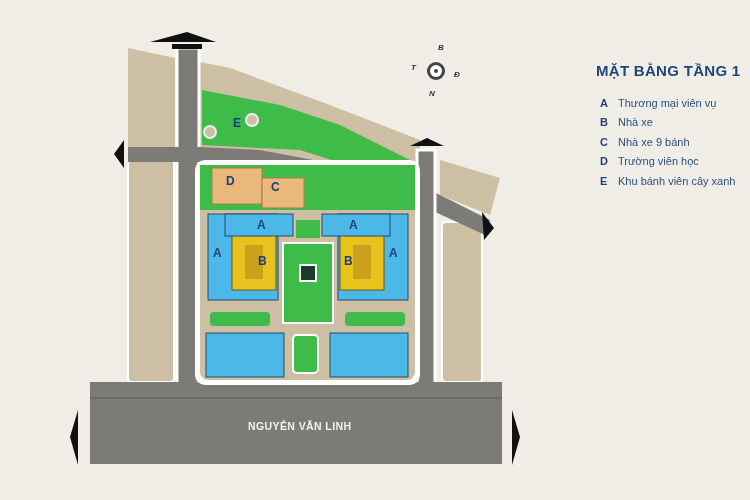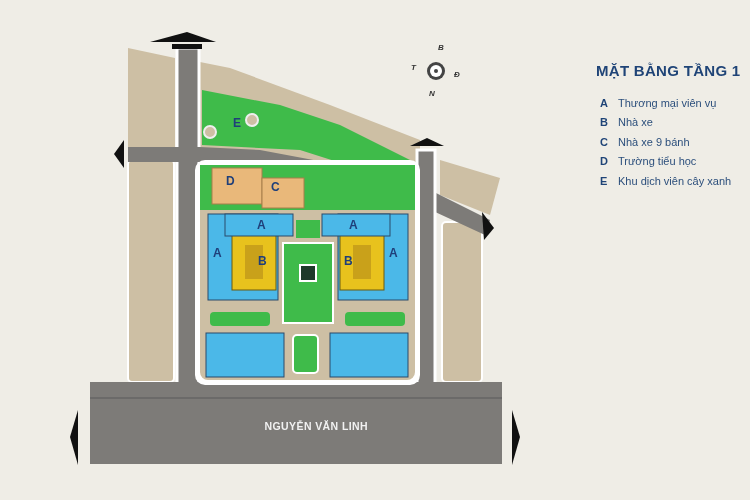--- a/index.html
+++ b/index.html
@@ -3,21 +3,21 @@
 <meta charset="utf-8">
 <style>
   html,body{margin:0;padding:0;}
   body{width:750px;height:500px;background:#efede6;position:relative;overflow:hidden;font-family:"DejaVu Sans",sans-serif;}
   .plan{position:absolute;left:0;top:0;width:750px;height:500px;}
   .legend{position:absolute;left:596px;top:62px;}
   .legend-title{font-family:"Liberation Sans",sans-serif;font-weight:bold;font-size:15px;color:#1f4477;letter-spacing:0.3px;}
   .legend-list{margin-top:14px;}
   .legend-row{display:flex;align-items:center;height:19.5px;font-size:11px;color:#2c4f7c;font-family:"Liberation Sans",sans-serif;}
   .legend-key{width:18px;font-weight:bold;color:#1f4477;padding-left:4px;}
-  .road-label{position:absolute;left:248px;top:420px;width:120px;text-align:right;font-family:"Liberation Sans",sans-serif;font-weight:bold;font-size:10.5px;color:#f1f1f1;letter-spacing:0.4px;}
+  .road-label{position:absolute;left:248px;top:420px;width:120px;text-align:left;font-family:"Liberation Sans",sans-serif;font-weight:bold;font-size:10.5px;color:#f1f1f1;letter-spacing:0.4px;}
   .zone-letter{position:absolute;font-family:"Liberation Sans",sans-serif;font-weight:bold;color:#1f3f7a;font-size:12px;}
   .compass-label{position:absolute;font-family:"Liberation Sans",sans-serif;font-style:italic;font-weight:bold;font-size:8px;color:#333;}
 </style>
 </head>
 <body>
 
 <svg class="plan" viewBox="0 0 750 500" width="750" height="500">
 
   <polygon points="128,48 175,58 175,148 128,148" fill="#cdbfa4"></polygon>
   <rect x="128" y="160" width="46" height="222" rx="4" fill="#cdbfa4" stroke="#fff" stroke-width="2"></rect>
@@ -105,20 +105,20 @@
     <div class="legend-row">
         <span class="legend-key">B</span>
         <span>Nhà xe</span>
       </div>
     <div class="legend-row">
         <span class="legend-key">C</span>
         <span>Nhà xe 9 bánh</span>
       </div>
     <div class="legend-row">
         <span class="legend-key">D</span>
-        <span>Trường tiểu học</span>
+        <span>Trường viên học</span>
       </div>
     <div class="legend-row">
         <span class="legend-key">E</span>
-        <span>Khu dịch viên cây xanh</span>
+        <span>Khu bánh viên cây xanh</span>
       </div>
   </div>
 </div>
 
 </body></html>

